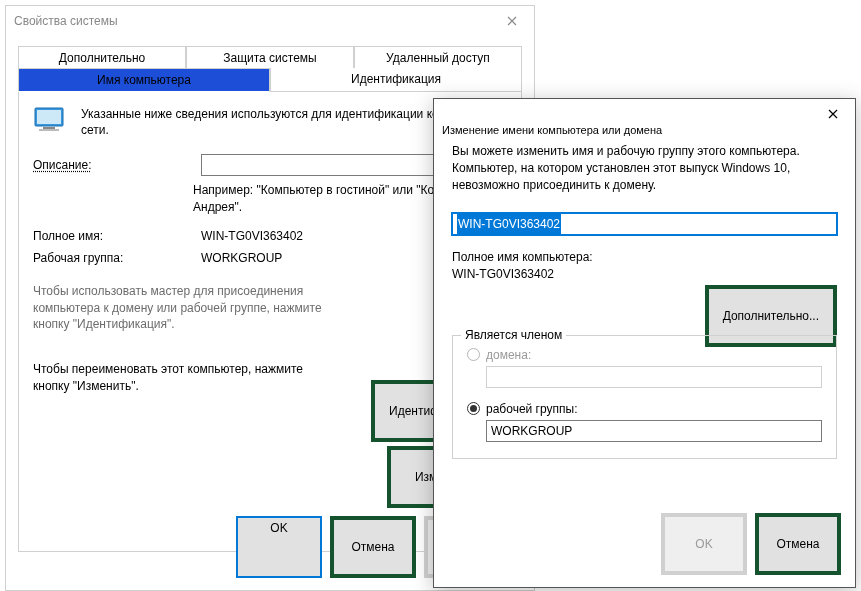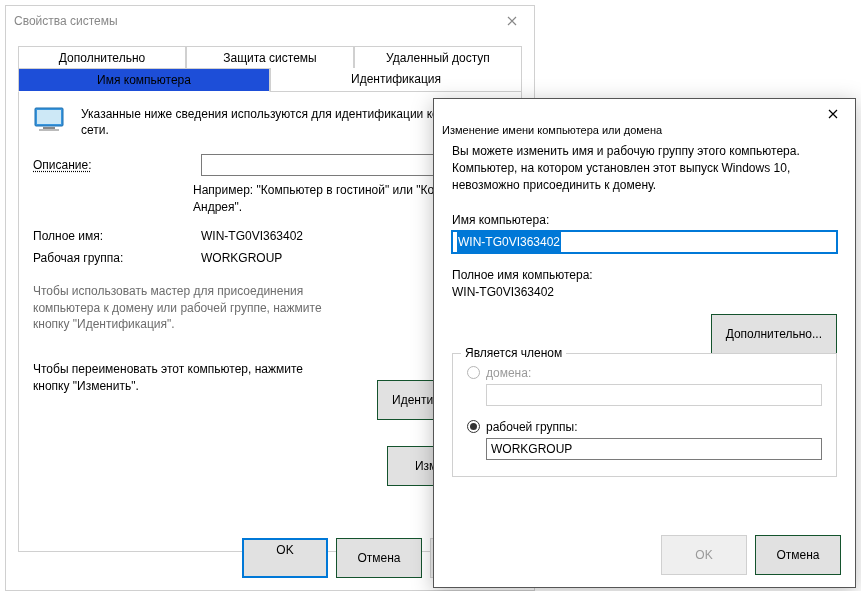--- a/index.html
+++ b/index.html
@@ -33,21 +33,21 @@
 .form-row { display: flex; align-items: center; margin-bottom: 6px; gap: 8px; }
 .form-row .lbl { width: 160px; text-decoration: underline; text-decoration-style: dotted; text-underline-offset: 2px; }
 .form-row .lbl.nound { text-decoration: none; }
 .inp { border: 1px solid #7a7a7a; height: 22px; padding: 0 4px; flex: 1; font-size: 12px; }
 
 .example { margin-left: 160px; margin-bottom: 14px; line-height: 1.35; }
 .gray { color: #6d6d6d; }
 
 .para { line-height: 1.4; margin-bottom: 10px; }
 
-.btn { border: 1px solid #14532d; background: #e1e1e1; padding: 12px 14px; min-width: 86px; text-align: center; cursor: pointer; }
+.btn { border: 4px solid #14532d; background: #e1e1e1; padding: 20px 14px; min-width: 86px; text-align: center; cursor: pointer; }
 .btn.disabled { color: #9a9a9a; border-color: #d0d0d0; background: #efefef; cursor: default; }
 .btn.default { border: 2px solid #0078d7; padding: 3px 13px; }
 
 .rightbtns { position: absolute; right: 14px; }
 .rb1 { top: 288px; }
 .rb2 { top: 354px; }
 
 .footer { position: absolute; bottom: 12px; right: 12px; display: flex; gap: 8px; }
 
 .win2 { left: 433px; top: 98px; width: 423px; height: 490px; border-color: #555; box-shadow: 0 4px 20px rgba(0,0,0,0.25); z-index: 10; }
@@ -145,21 +145,20 @@
     <div class="close-btn">
       <svg viewBox="0 0 10 10">
           <path d="M1 1 L9 9 M9 1 L1 9" stroke="#000" stroke-width="1.2" fill="none"></path>
         </svg>
     </div>
   </div>
 
   <div class="body">
     <div class="intro">Вы можете изменить имя и рабочую группу этого компьютера. Компьютер, на котором установлен этот выпуск Windows 10, невозможно присоединить к домену.</div>
 
-    <div class="flabel">Имя компьютера:</div>
     <div class="wideinp"><span class="sel">WIN-TG0VI363402</span></div>
 
     <div class="full">
       <div>Полное имя компьютера:</div>
       <div>WIN-TG0VI363402</div>
     </div>
 
     <div class="advrow">
       <span class="btn" style="min-width:120px;">Дополнительно...</span>
     </div>

